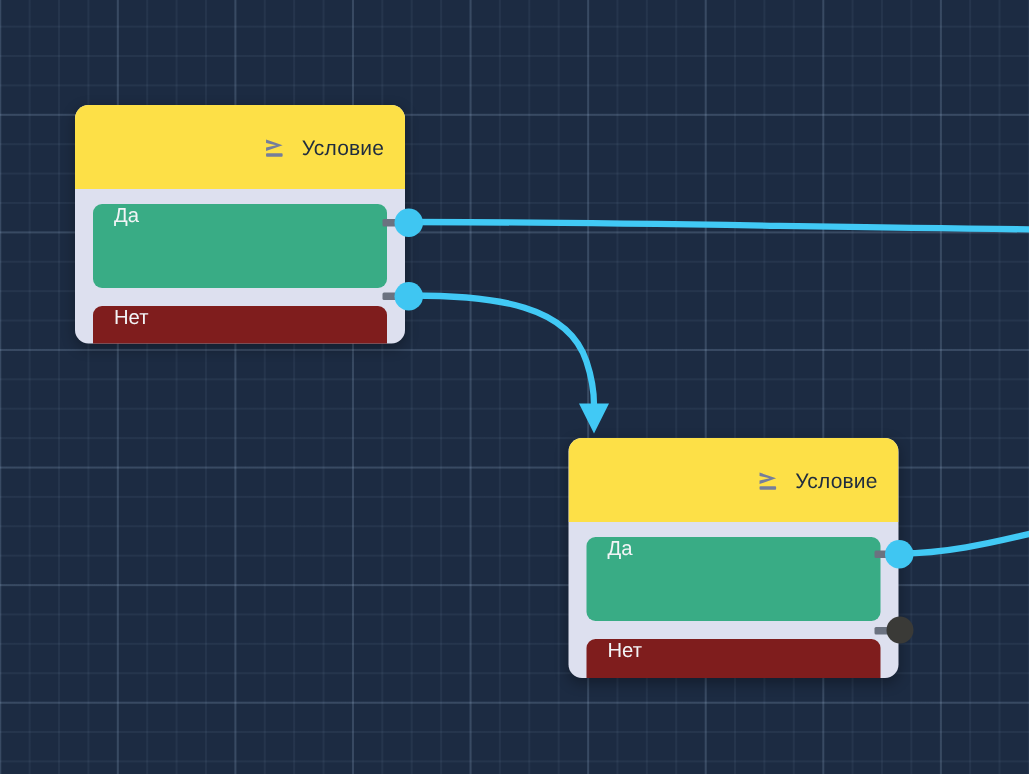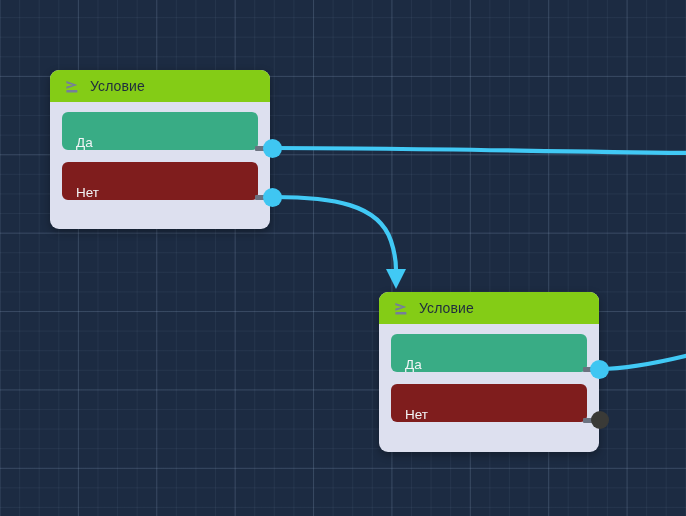--- a/index.html
+++ b/index.html
@@ -43,50 +43,51 @@
 
   
   .node {
     position: absolute;
     border-radius: 9px;
     background: #dde0ef;
     box-shadow: 0 3px 9px rgba(0,0,0,0.32);
     overflow: hidden;
   }
   .node-header {
-    background: #84cc16;
-    height: 32px;
+    background: #fde047;
+    height: 56px;
     display: flex;
     align-items: center;
     padding: 0 14px;
     box-sizing: border-box;
+    justify-content: flex-end;
   }
   .node-header .icon-ge {
     width: 17px;
     height: 17px;
     margin-right: 9px;
     flex: 0 0 auto;
     display: block;
   }
   .node-title {
     font-size: 14px;
     color: #1f2c3f;
     letter-spacing: 0.1px;
     white-space: nowrap;
   }
   .node-body {
     padding: 10px 12px 12px 12px;
     box-sizing: border-box;
   }
   .port-row {
     position: relative;
-    height: 38px;
+    height: 56px;
     border-radius: 6px;
     display: flex;
-    align-items: flex-end;
+    align-items: flex-start;
     padding-left: 14px;
     box-sizing: border-box;
     color: #f2f4f6;
     font-size: 13.5px;
   }
   .port-row.yes { background: #39ac85; }
   .port-row.no  { background: #7f1d1d; margin-top: 12px; }
 
   
   .port-stub {

